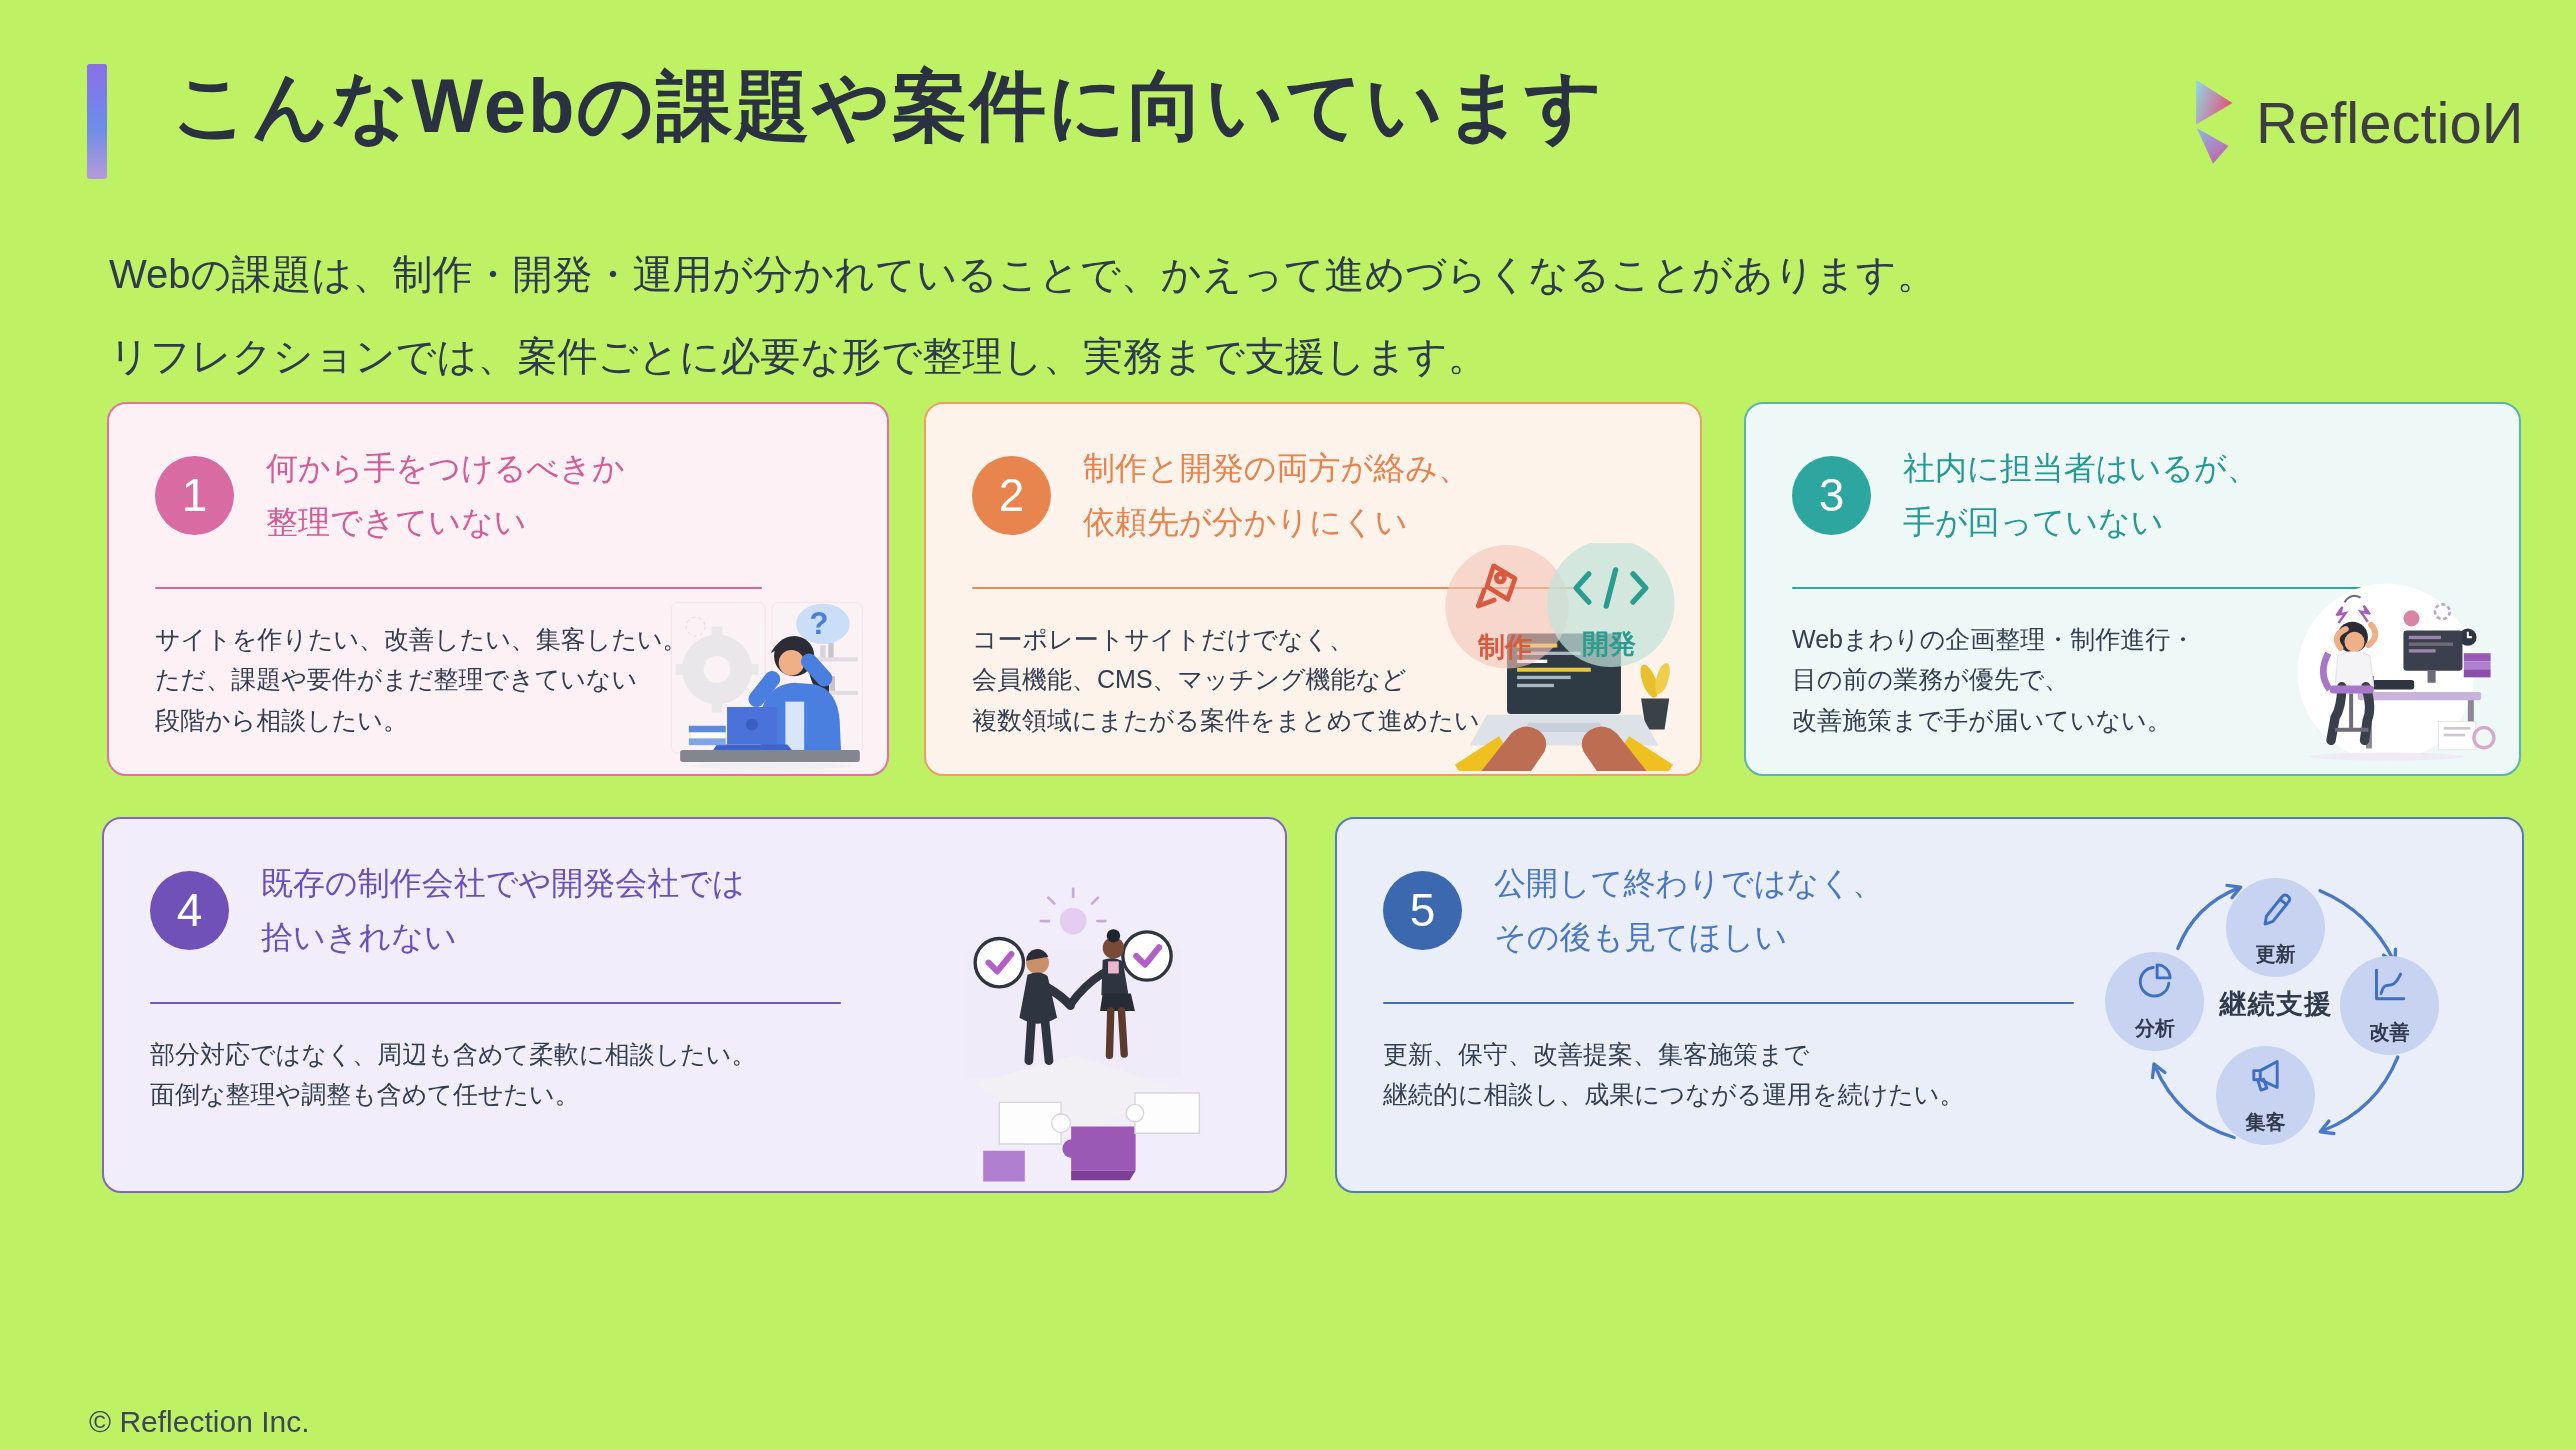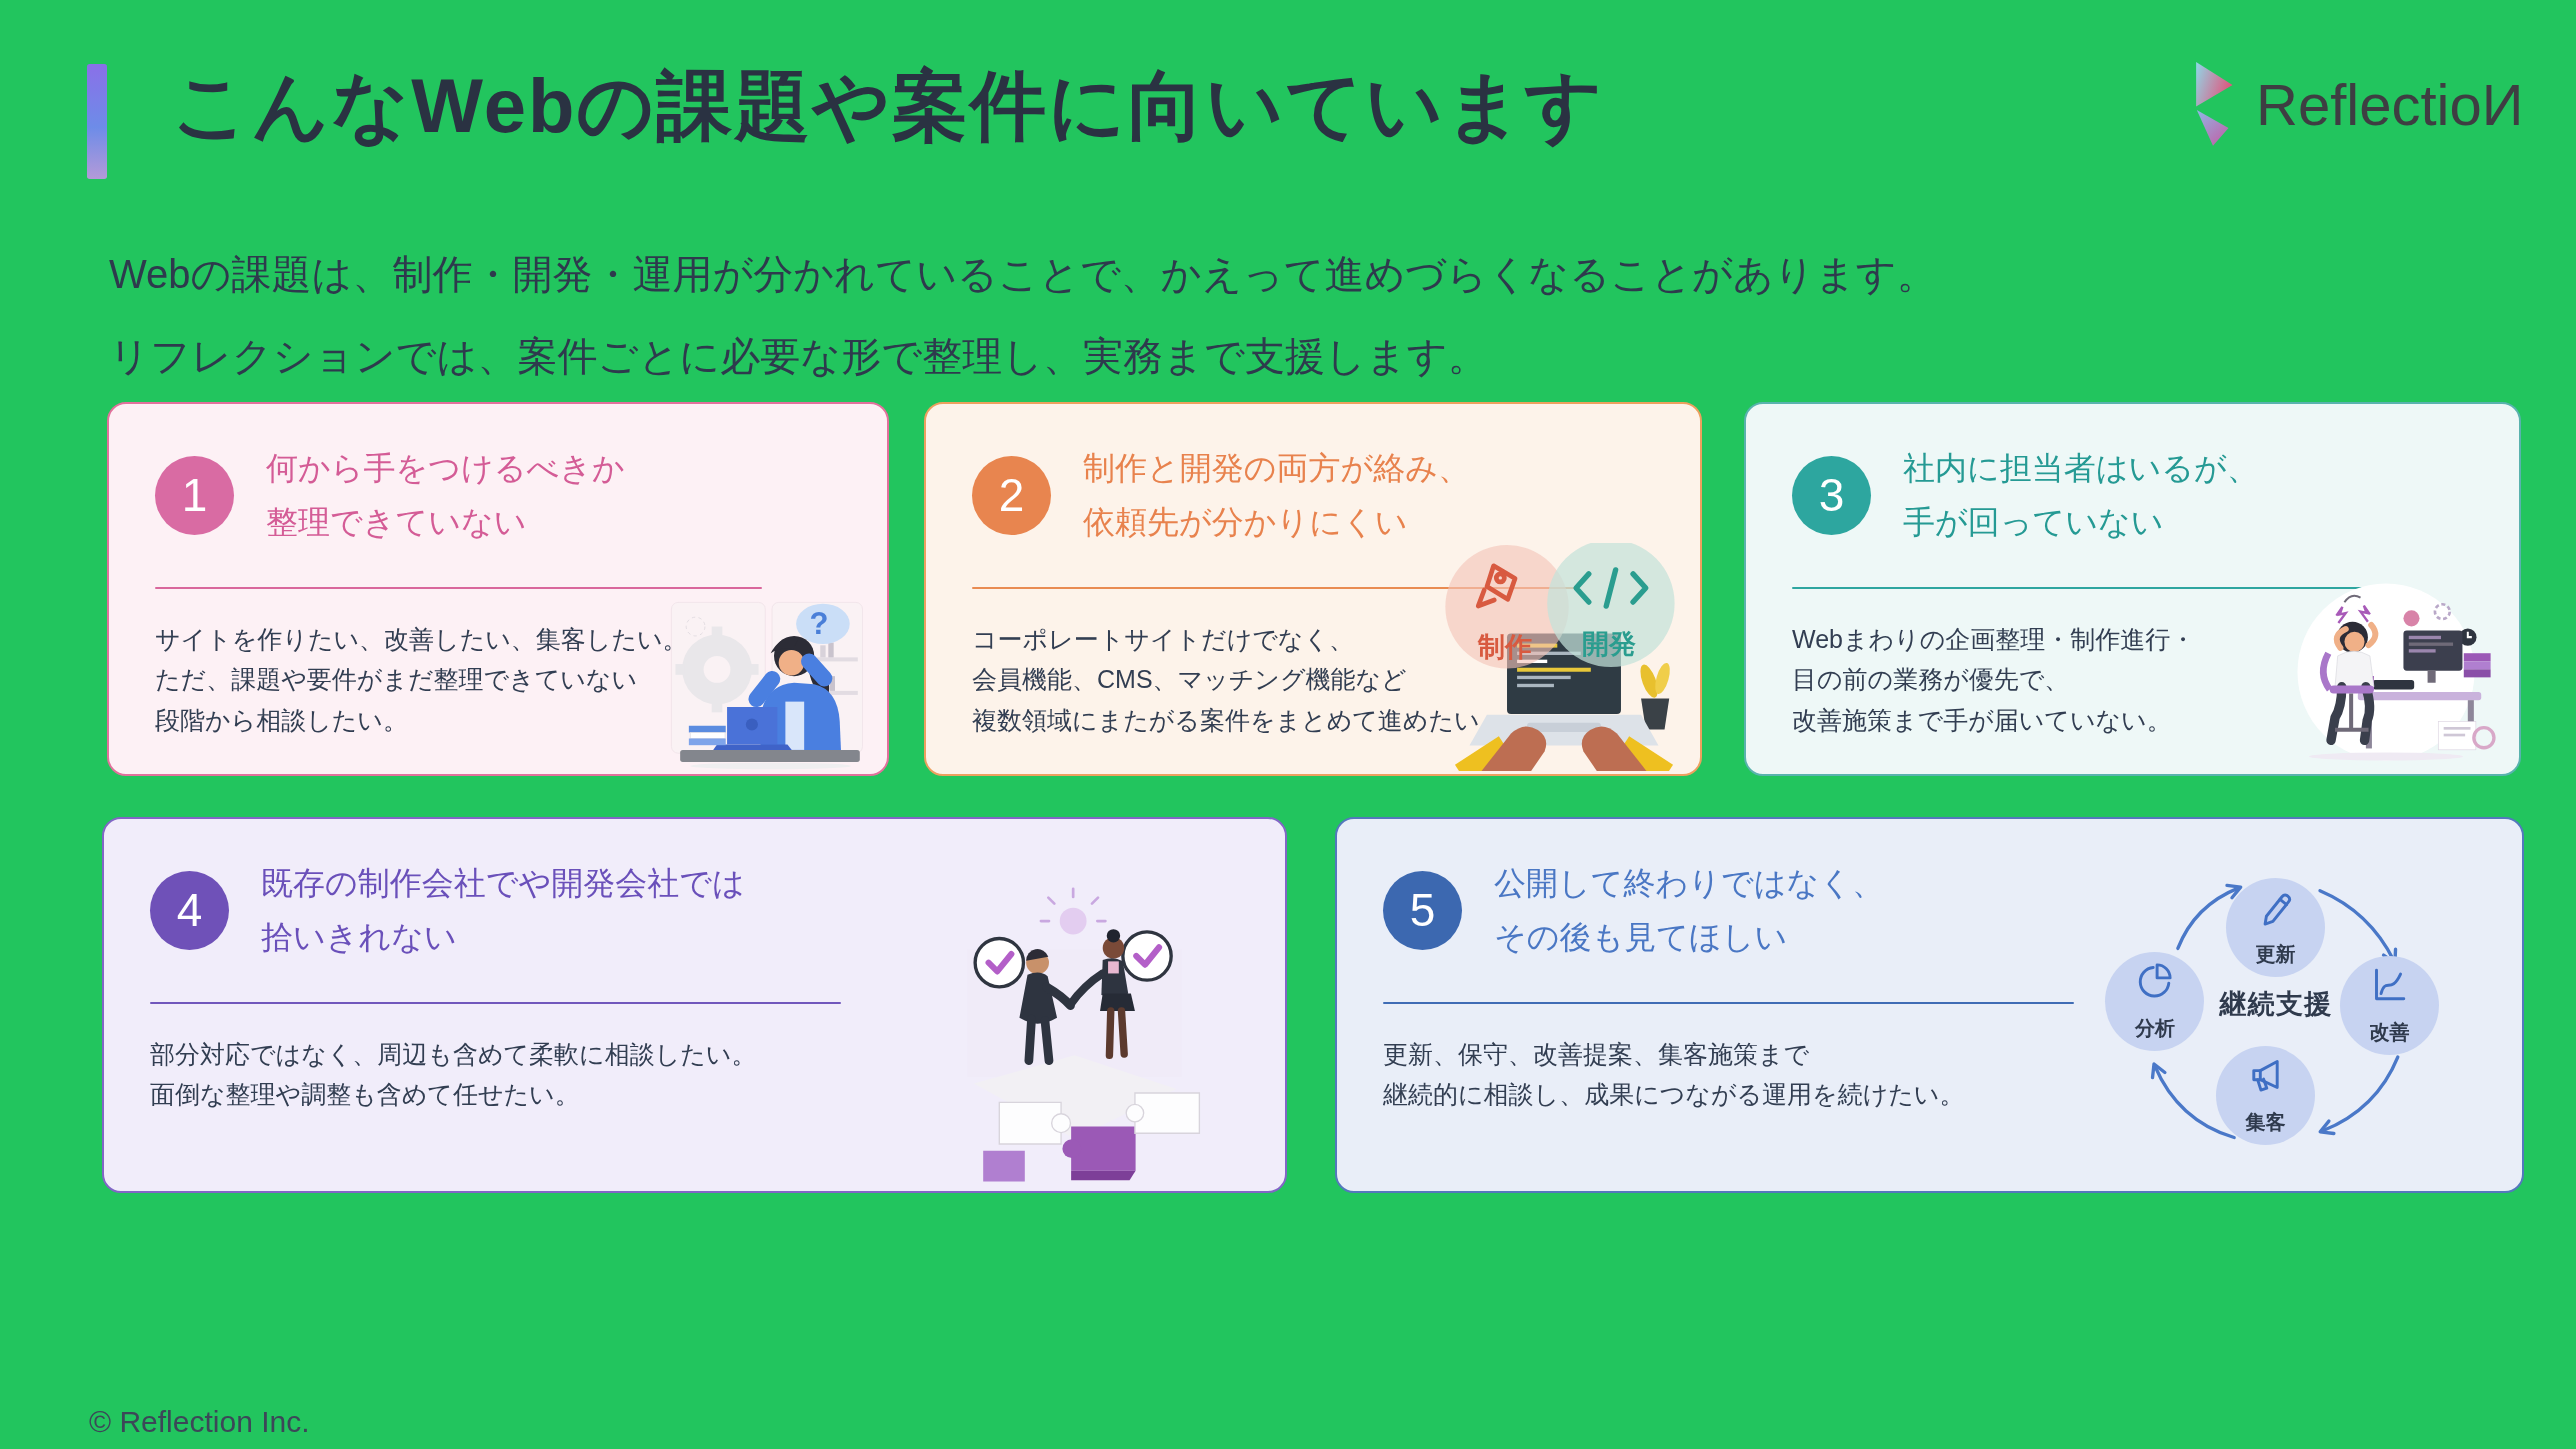--- a/index.html
+++ b/index.html
@@ -1,24 +1,24 @@
 <!DOCTYPE html>
 <html style="font-size:10.7px"><head>
 <meta charset="utf-8">
 <style>
   html,body{margin:0;padding:0;background:#fff;}
-  #slide{position:relative;width:2576px;height:1449px;overflow:hidden;background:#22c55e;
+  #slide{position:relative;width:2576px;height:1449px;overflow:hidden;background:#bef264;
          font-family:"Liberation Sans","DejaVu Sans",sans-serif;color:#2e3a4d;}
 
   
   .accent-bar{position:absolute;left:87px;top:64px;width:20px;height:115px;border-radius:2.7px;
       background:linear-gradient(180deg,#8a70e8 0%,#6d8ce8 55%,#b49ad8 100%);}
   .title{position:absolute;left:172px;top:56px;margin:0;font-size:76px;font-weight:800;
       color:#2a3242;letter-spacing:2px;white-space:nowrap;}
-  .logo{position:absolute;left:2194px;top:62px;display:flex;align-items:center;gap:20px;}
+  .logo{position:absolute;left:2194px;top:80px;display:flex;align-items:center;gap:20px;}
   .logo-mark{width:42px;height:85px;}
   .logo-text{font-size:58px;font-weight:500;color:#3e3e42;letter-spacing:0px;}
 
   .intro{position:absolute;left:109px;top:233px;margin:0;font-size:40px;line-height:2.05;color:#2e3a4d;white-space:nowrap;}
 
   
   .card{position:absolute;border-radius:19px;border:2px solid;box-sizing:border-box;background:#fff;}
   .row1{top:402px;height:374px;}
   .row2{top:817px;height:376px;}
   .c1{left:107px;width:782px;background:#fdf1f5;border-color:#e2719c;}

